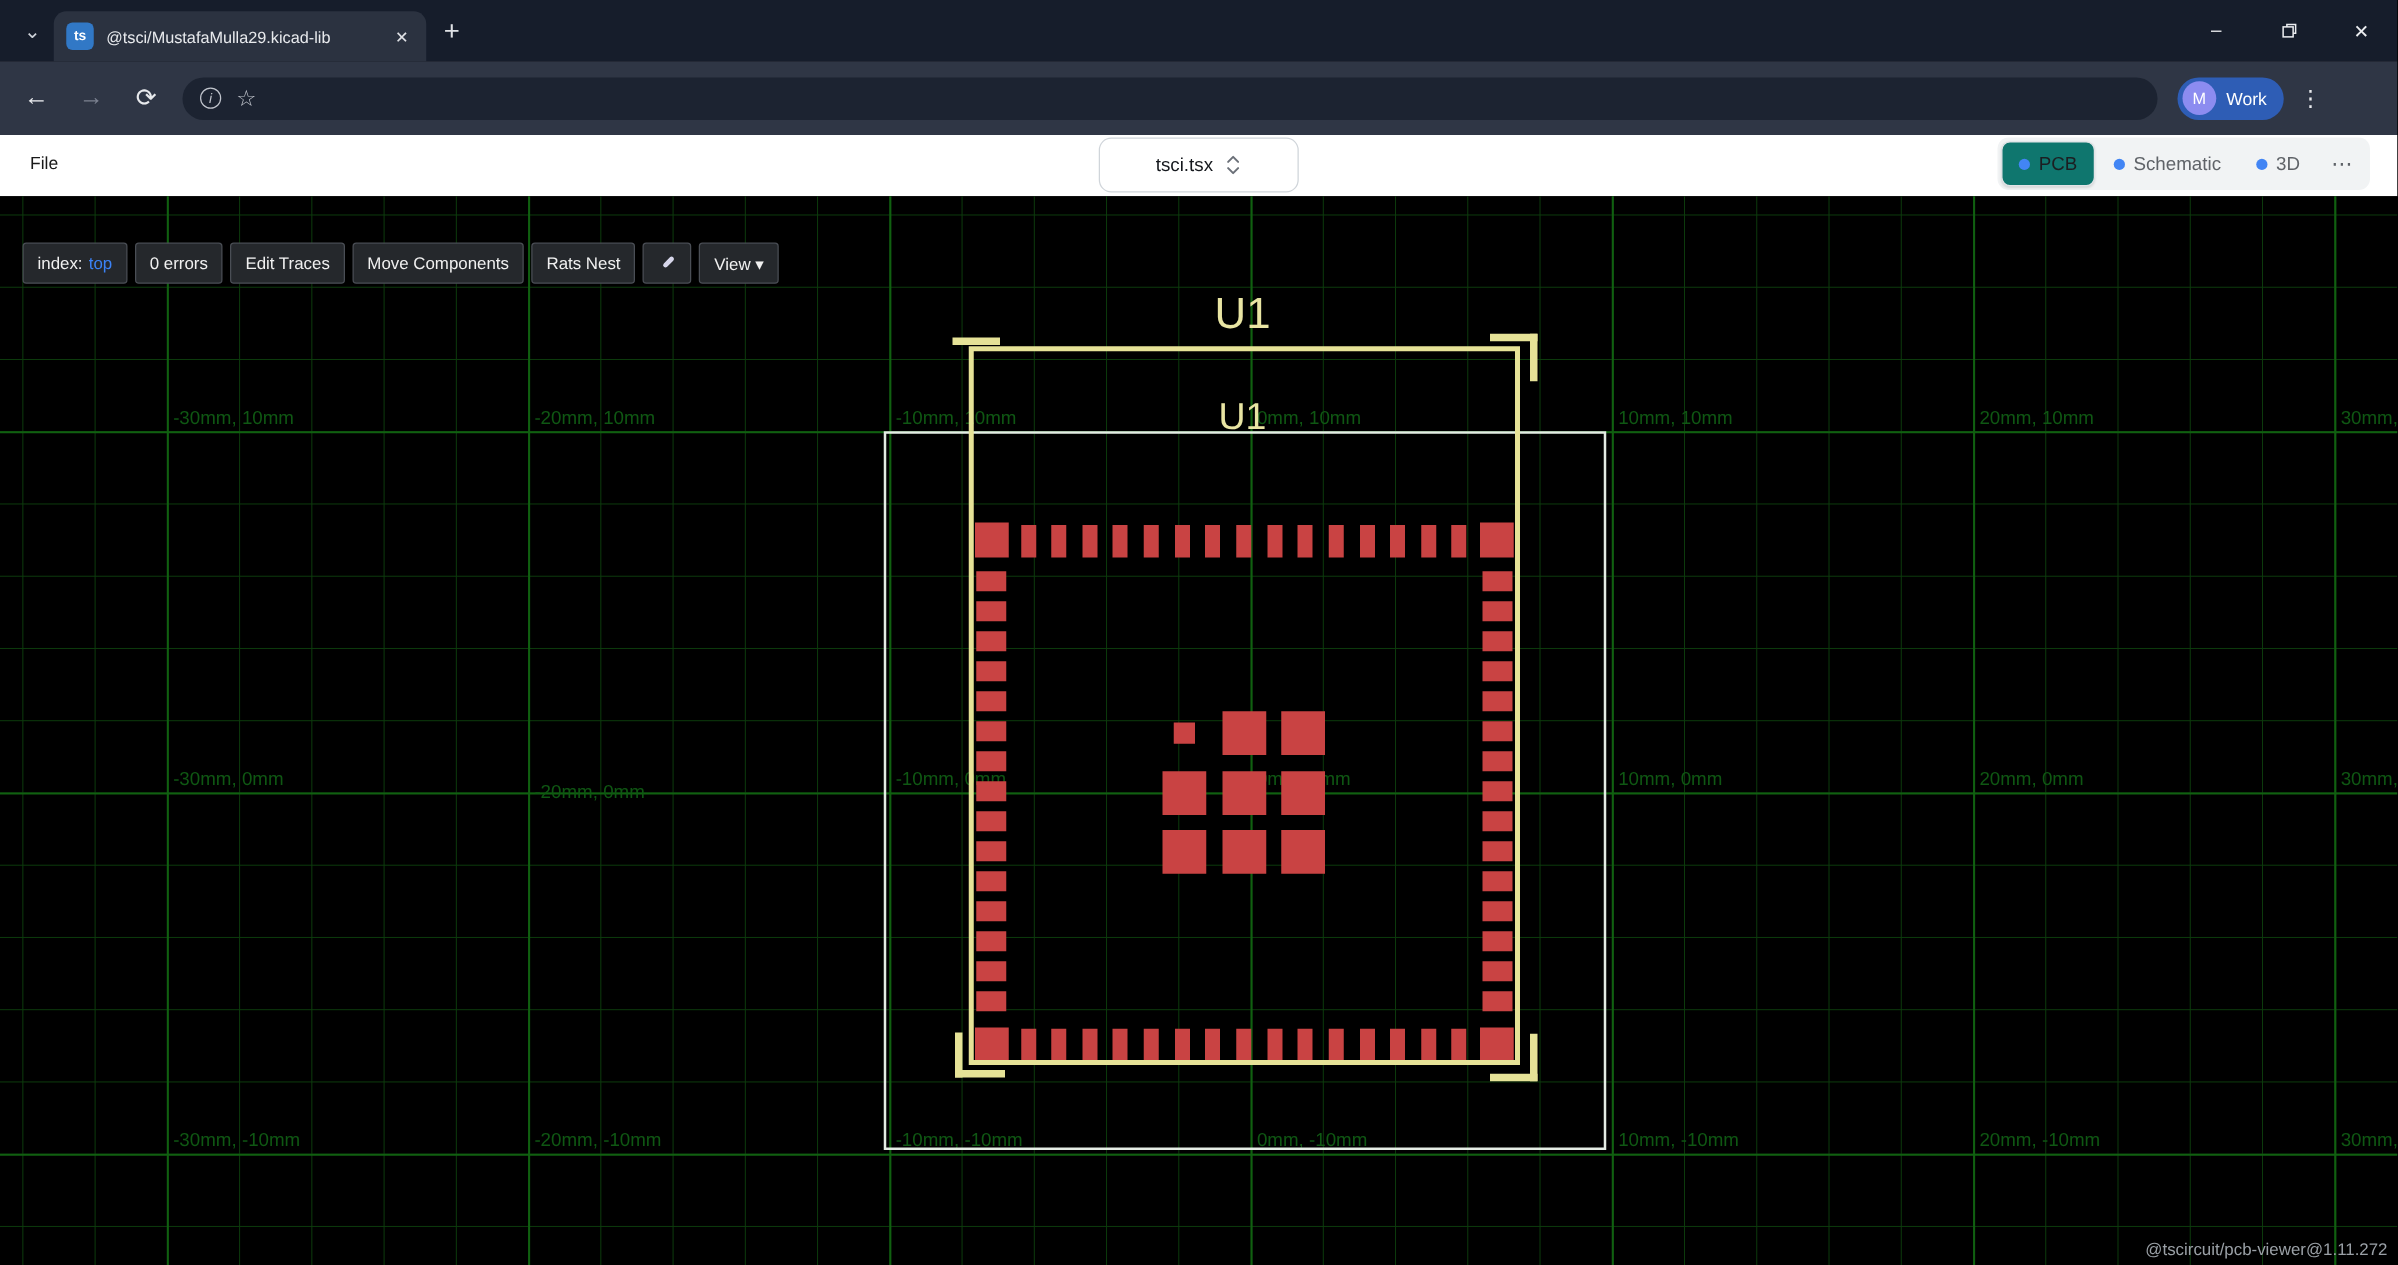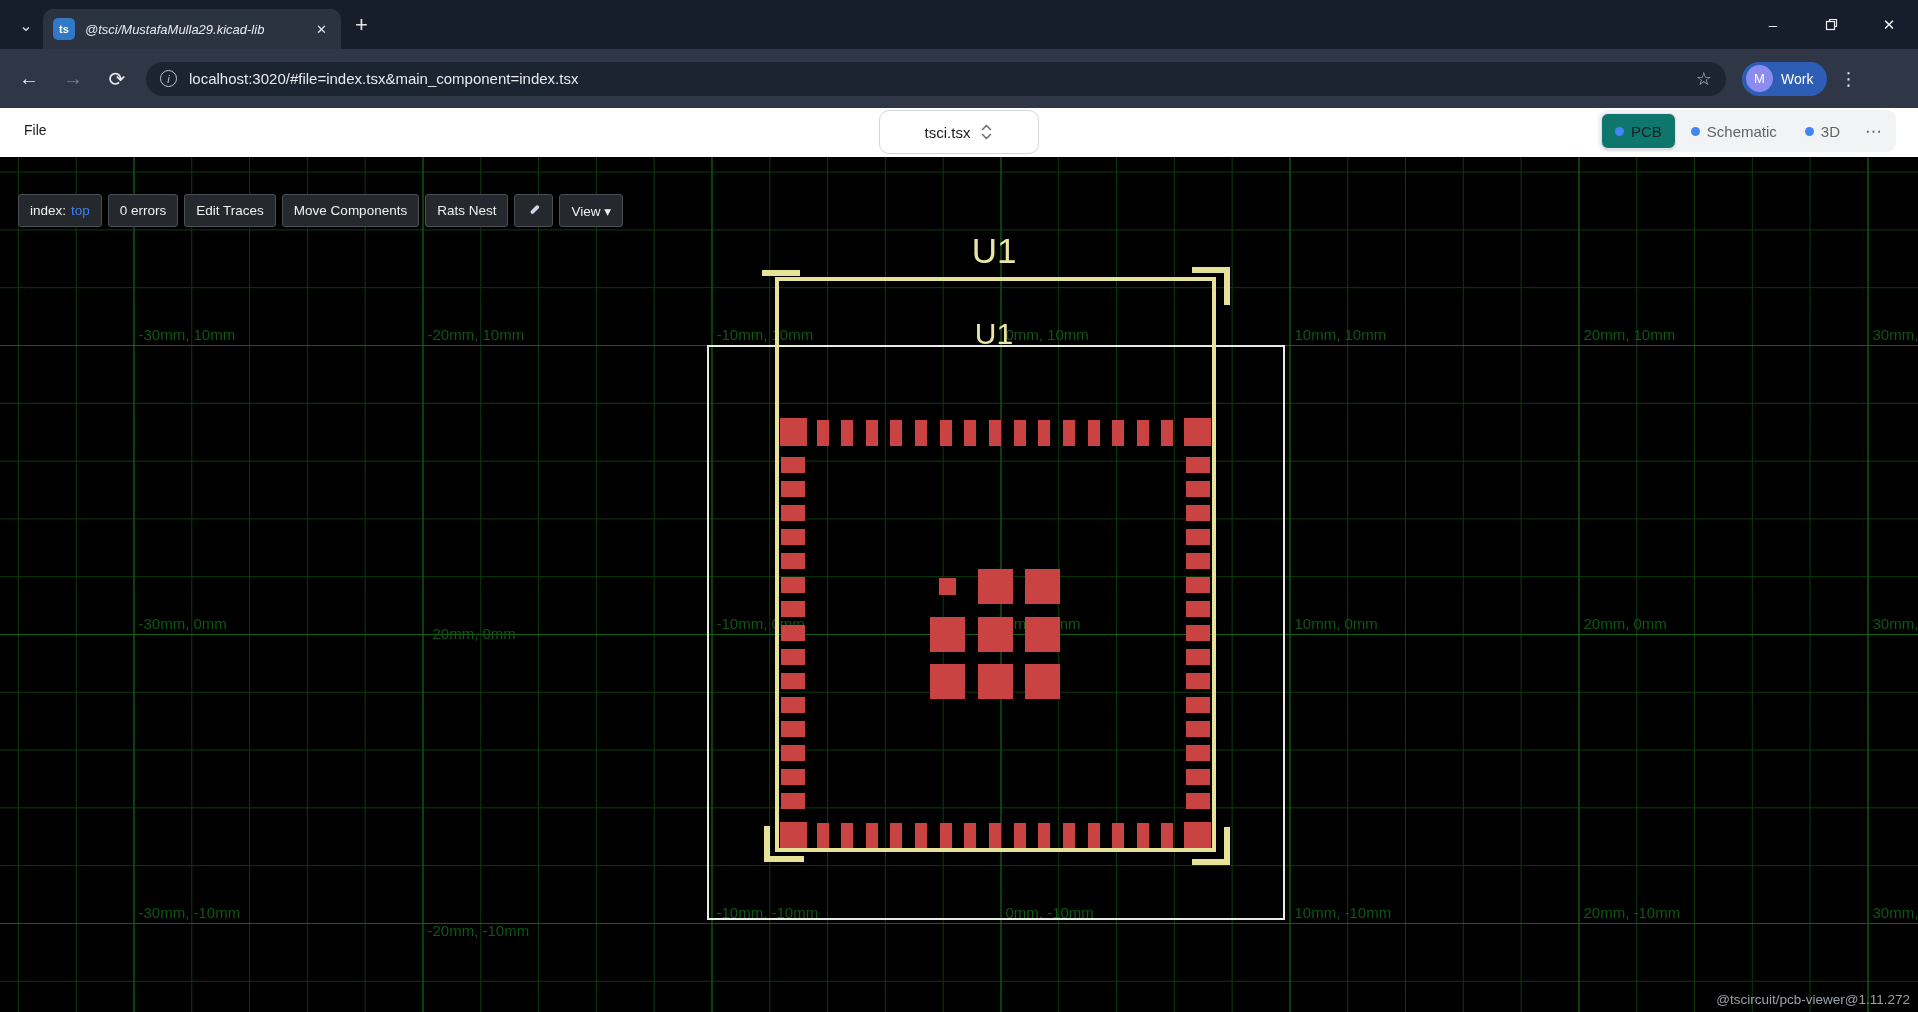--- a/index.html
+++ b/index.html
@@ -7,21 +7,21 @@
   .stage { position:relative; width:1918px; height:1012px; overflow:hidden; }
 
   
   .tabstrip { position:absolute; left:0; top:0; width:100%; height:49px; background:#161d2b; }
   .tab-search { position:absolute; left:10px; top:9px; width:32px; height:32px; border-radius:50%;
                 color:#cfd3da; font-size:16px; display:flex; align-items:center; justify-content:center; }
   .tab { position:absolute; left:43px; top:9px; width:298px; height:40px; background:#2b3240;
          border-radius:10px 10px 0 0; display:flex; align-items:center; padding:0 10px; gap:10px; }
   .favicon { width:22px; height:22px; border-radius:5px; background:#3178c6; color:#fff; font-size:11px;
              font-weight:bold; display:flex; align-items:center; justify-content:center; flex:0 0 auto; }
-  .tab-title { color:#e8eaed; font-size:13px; white-space:nowrap; overflow:hidden; flex:1;font-style:italic; }
+  .tab-title { color:#e8eaed; font-size:13px; white-space:nowrap; overflow:hidden; flex:1; }
   .tab-close { color:#dfe1e5; font-size:13px; padding:2px 4px; flex:0 0 auto; }
   .newtab { position:absolute; left:355px; top:12px; color:#dfe1e5; font-size:22px; }
   .wincontrols { position:absolute; right:0; top:0; height:49px; display:flex; align-items:center; }
   .winbtn { width:58px; height:49px; display:flex; align-items:center; justify-content:center; color:#eceef1; font-size:15px; }
 
   .navbar { position:absolute; left:0; top:49px; width:100%; height:59px; background:#2f3645; display:flex; align-items:center; }
   .navicon { color:#e8eaed; font-size:20px; margin-left:14px; width:30px; text-align:center; }
   .navicon.disabled { color:#7b8190; }
   .urlpill { position:relative; margin-left:14px; width:1580px; height:34px; background:#1c2331; border-radius:17px;
              display:flex; align-items:center; padding:0 14px; gap:12px; }
@@ -104,21 +104,20 @@
       <div class="winbtn">✕</div>
     </div>
   </div>
 
   <div class="navbar">
     <div class="navicon">←</div>
     <div class="navicon disabled">→</div>
     <div class="navicon">⟳</div>
     <div class="urlpill">
       <div class="info-icon">i</div>
-      <div class="url-text">localhost:3020/#file=index.tsx&amp;main_component=index.tsx</div>
       <div class="star-icon">☆</div>
     </div>
     <div class="profile-chip">
       <div class="avatar">M</div>
       <div class="profile-label">Work</div>
     </div>
     <div class="menu-dots">⋮</div>
   </div>
 
   <div class="appheader">
@@ -157,21 +156,21 @@
         <div class="grid-label" style="left: 1583.5px; top: 169px;">20mm, 10mm</div>
         <div class="grid-label" style="left: 1872.5px; top: 169px;">30mm, 10mm</div>
         <div class="grid-label" style="left: 138.5px; top: 458px;">-30mm, 0mm</div>
         <div class="grid-label" style="left: 427.5px; top: 458px; margin-top: 10px;">-20mm, 0mm</div>
         <div class="grid-label" style="left: 716.5px; top: 458px;">-10mm, 0mm</div>
         <div class="grid-label" style="left: 1005.5px; top: 458px;">0mm, 0mm</div>
         <div class="grid-label" style="left: 1294.5px; top: 458px;">10mm, 0mm</div>
         <div class="grid-label" style="left: 1583.5px; top: 458px;">20mm, 0mm</div>
         <div class="grid-label" style="left: 1872.5px; top: 458px;">30mm, 0mm</div>
         <div class="grid-label" style="left: 138.5px; top: 747px; text-align: right;">-30mm, -10mm</div>
-        <div class="grid-label" style="left: 427.5px; top: 765px;">-20mm, -10mm</div>
+        <div class="grid-label" style="left: 427.5px; top: 747px;">-20mm, -10mm</div>
         <div class="grid-label" style="left: 716.5px; top: 747px;">-10mm, -10mm</div>
         <div class="grid-label" style="left: 1005.5px; top: 747px; text-align: right;">0mm, -10mm</div>
         <div class="grid-label" style="left: 1294.5px; top: 747px;">10mm, -10mm</div>
         <div class="grid-label" style="left: 1583.5px; top: 747px;">20mm, -10mm</div>
         <div class="grid-label" style="left: 1872.5px; top: 747px;">30mm, -10mm</div>
       </div>
 
     <div class="board-outline"></div>
     <div id="pads">
         <div class="pad" style="left: 780px; top: 261px; width: 27px; height: 28px;"></div>

